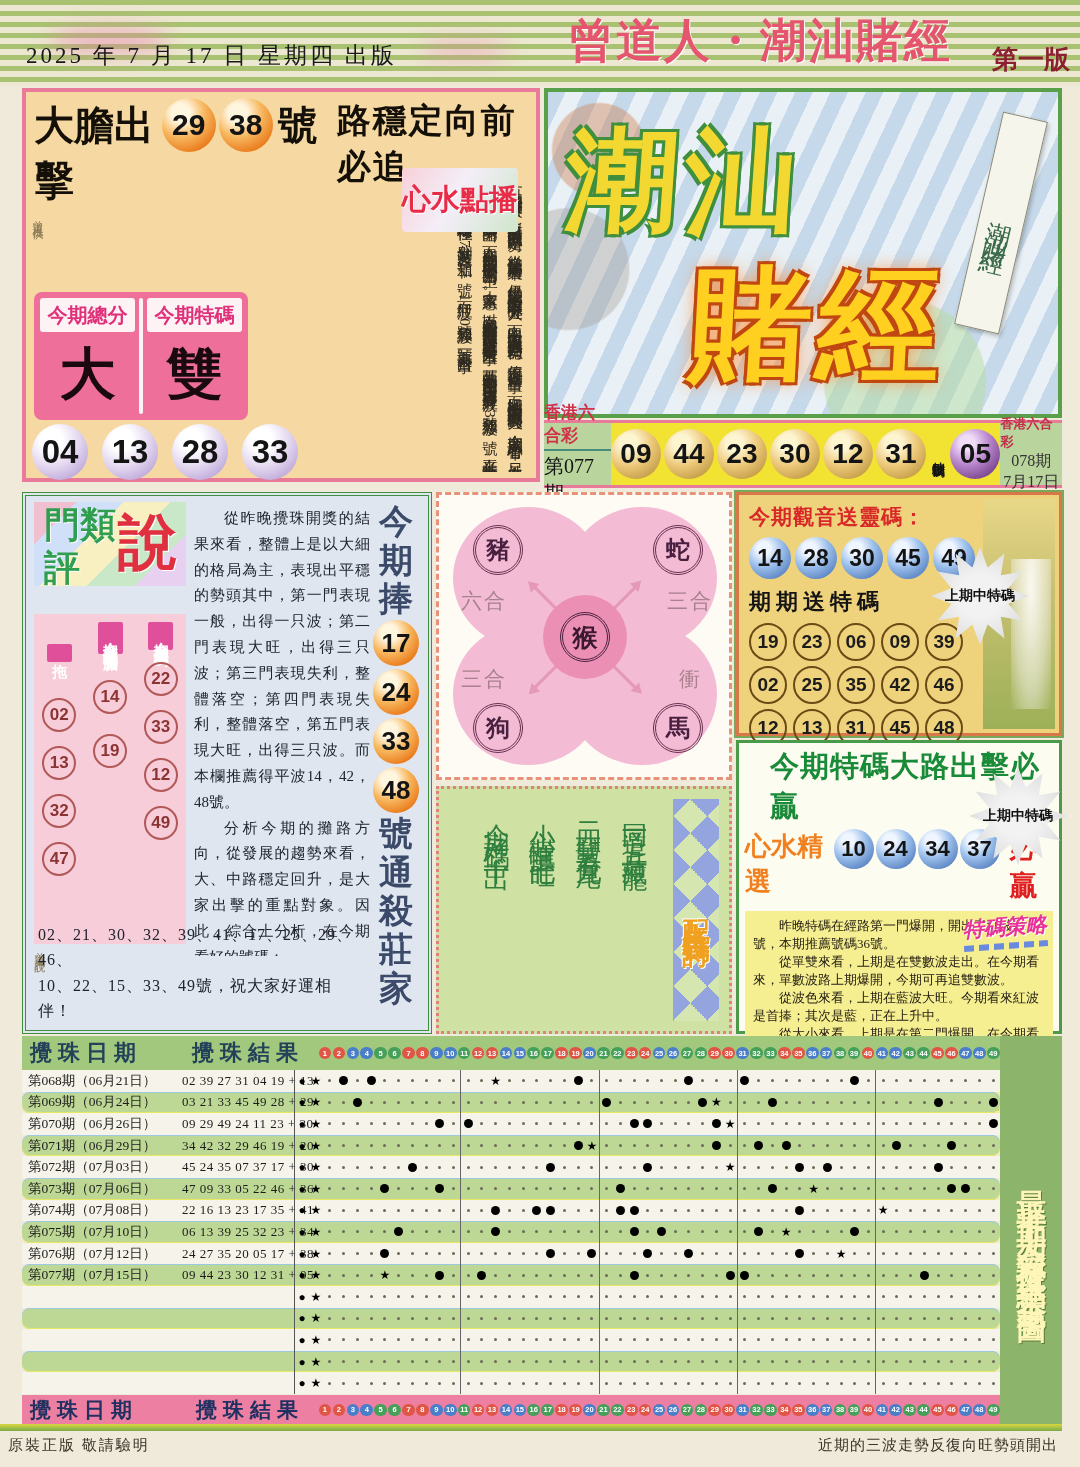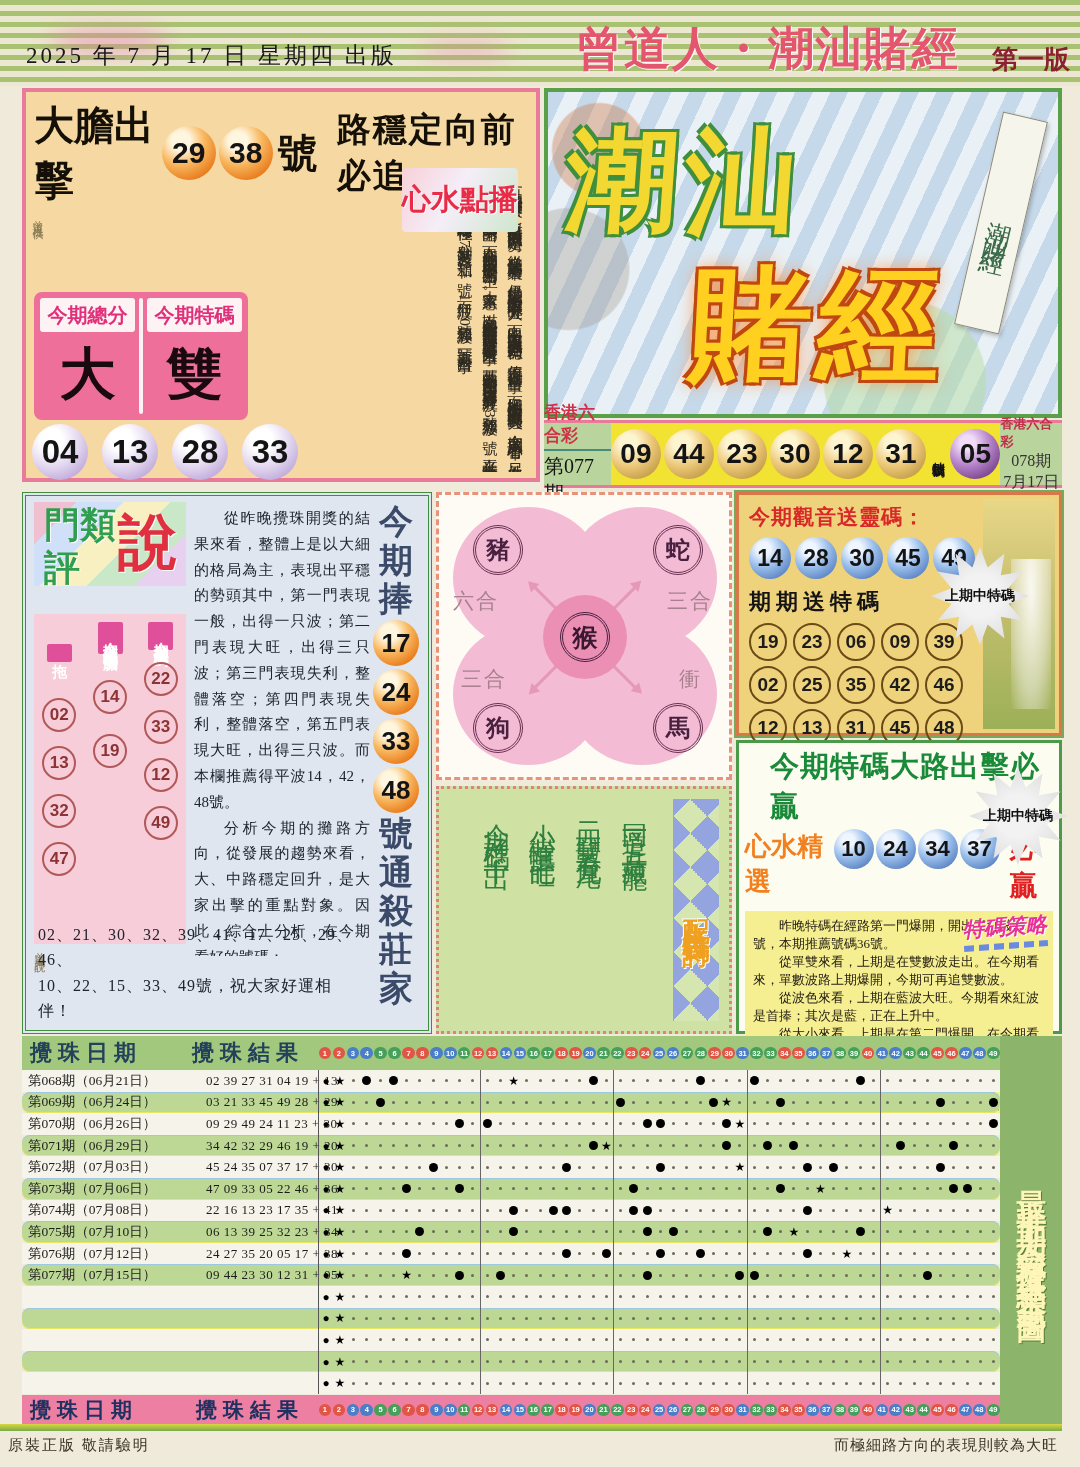--- a/index.html
+++ b/index.html
@@ -2,39 +2,39 @@
 <html><head>
 <meta charset="utf-8">
 <style>
   html,body{margin:0;padding:0;background:#d8d4c4;}
   .page{position:relative;width:1080px;height:1467px;background:#efead9;overflow:hidden;
         font-family:"Liberation Serif",serif;color:#222;}
   
   .masthead{position:absolute;left:0;top:0;width:1080px;height:86px;
     background:repeating-linear-gradient(180deg,#a9c272 0 5px,#ece7d0 5px 11px);}
   .smudge{position:absolute;border-radius:50%;filter:blur(10px);}
-  .paper-title{position:absolute;left:560px;top:2px;margin:16px;font-size:46px;font-weight:bold;
+  .paper-title{position:absolute;left:560px;top:2px;margin:8px;font-size:46px;font-weight:bold;
     color:#e4566e;letter-spacing:2px;text-shadow:1px 1px 0 #fff;}
   .date-line{position:absolute;left:26px;top:40px;font-size:23px;letter-spacing:3px;color:#181818;}
   .edition{position:absolute;left:992px;top:42px;font-size:26px;font-weight:bold;color:#8a2030;}
   
   .ball{display:inline-flex;align-items:center;justify-content:center;border-radius:50%;
     font-weight:bold;color:#141414;font-family:"Liberation Sans",sans-serif;flex:none;}
   .b-orange{background:radial-gradient(circle at 35% 28%,#fff6e0 0 18%,#f8b860 45%,#e87818 80%,#c05808 100%);}
   .b-lav{background:radial-gradient(circle at 35% 28%,#ffffff 0 20%,#e4d8f0 50%,#b49cd4 90%);}
   .b-gold{background:radial-gradient(circle at 35% 28%,#fdf4d0 0 18%,#ecc878 48%,#b8913c 90%);}
   .b-purple{background:radial-gradient(circle at 35% 28%,#f0dcf8 0 15%,#b886cc 45%,#68347c 90%);}
   .b-blue{background:radial-gradient(circle at 35% 28%,#f0f6ff 0 16%,#9cc0ec 45%,#4a74b8 90%);}
   .b56{width:56px;height:56px;font-size:33px;} .b54{width:54px;height:54px;font-size:30px;}
   .b50{width:50px;height:50px;font-size:28px;} .b46{width:46px;height:46px;font-size:26px;}
   .b44{width:42px;height:42px;font-size:23px;} .b40{width:40px;height:40px;font-size:22px;}
   
   .lead-box{position:absolute;left:22px;top:88px;width:518px;height:394px;background:#f6d9a2;
     border:4px solid #e87a9a;box-sizing:border-box;}
-  .lead-head{position:absolute;left:8px;top:6px;right:6px;display:flex;align-items:center;gap:5px;}
+  .lead-head{position:absolute;left:8px;top:6px;right:6px;display:flex;gap:5px;}
   .lead-head .h1{font-size:40px;font-weight:bold;color:#141008;}
   .lead-head .h2{font-size:34px;font-weight:bold;color:#141008;margin-left:14px;letter-spacing:2px;}
   .vtext{position:absolute;top:84px;left:10px;right:8px;bottom:6px;writing-mode:vertical-rl;
     font-size:15.5px;line-height:1.62;letter-spacing:1.5px;color:#2e2a20;overflow:hidden;}
   .hint-badge{position:absolute;left:376px;top:76px;width:116px;height:64px;display:flex;
     align-items:center;justify-content:center;font-size:29px;font-weight:bold;color:#e82c48;
     background:linear-gradient(120deg,#f8d0d8,#f4eef8 45%,#cfe6cc);border-radius:4px;
     text-shadow:1px 1px 0 #fff;}
   .wmark{position:absolute;writing-mode:vertical-rl;font-size:11px;color:#8a7a56;letter-spacing:2px;}
   .sum-box{position:absolute;left:8px;top:200px;width:214px;height:128px;background:#ee6f9a;
@@ -171,21 +171,21 @@
   .thead{display:flex;height:34px;background:#a2c87e;align-items:center;}
   .thead .hl{width:296px;display:flex;align-items:center;justify-content:space-between;
     padding:0 14px 0 8px;box-sizing:border-box;font-size:22px;font-weight:bold;color:#23425a;letter-spacing:6px;}
   .ccells{flex:1;display:flex;height:100%;align-items:center;}
   .ccell{flex:1;display:flex;align-items:center;justify-content:center;}
   .cnum{width:12.6px;height:12.6px;border-radius:50%;color:#fff;display:flex;align-items:center;
     justify-content:center;font-size:7.5px;font-weight:bold;font-family:"Liberation Sans",sans-serif;}
   .c-red{background:#e05545;} .c-blue{background:#4a7ec8;} .c-green{background:#46a05a;}
   .trow{display:flex;height:21.6px;align-items:center;background:#f6f4ea;}
   .trow.alt{background:#bdd795;box-shadow:0 -1px 0 #e8e860 inset,0 1px 0 #9cc8e0 inset;border-radius:8px;}
-  .tissue{width:184px;font-size:13.5px;color:#1c1c1c;padding-left:6px;box-sizing:border-box;white-space:nowrap;}
+  .tissue{width:160px;font-size:13.5px;color:#1c1c1c;padding-left:6px;box-sizing:border-box;white-space:nowrap;}
   .tres{width:112px;font-size:13px;color:#1c1c1c;letter-spacing:.5px;white-space:nowrap;}
   .tgrid{flex:1;display:flex;height:100%;align-items:center;border-left:1px solid #555;}
   .lead{width:14px;text-align:center;font-size:12px;color:#000;flex:none;line-height:1;}
   .dcell{flex:1;display:flex;align-items:center;justify-content:center;height:100%;}
   .dcell.sep{border-right:1px solid #666;}
   .mindot{width:3px;height:3px;border-radius:50%;background:#6a6a5a;}
   .bigdot{width:9px;height:9px;border-radius:50%;background:#000;}
   .star{font-size:12px;color:#000;line-height:1;}
   .tfoot{display:flex;height:30px;background:#ec7fa2;align-items:center;margin-top:1px;}
   .tfoot .hl{width:296px;display:flex;align-items:center;justify-content:space-between;
@@ -333,21 +333,21 @@
     <div class="petal" style="left:14px;top:128px;"></div>
     <div class="petal" style="left:128px;top:128px;"></div>
     <div class="zarrow" style="transform:rotate(225deg);"></div>
     <div class="zarrow" style="transform:rotate(-45deg);"></div>
     <div class="zarrow" style="transform:rotate(135deg);"></div>
     <div class="zarrow" style="transform:rotate(45deg);"></div>
     <div class="z-center">
       <span class="z-cc">猴</span>
     </div>
     <div class="zbadge" style="left:34px;top:30px;">豬</div>
-    <div class="zrel" style="left:14px;top:92px;">六合</div>
+    <div class="zrel" style="left:22px;top:92px;">六合</div>
     <div class="zbadge" style="left:214px;top:30px;">蛇</div>
     <div class="zrel" style="left:228px;top:92px;">三合</div>
     <div class="zbadge" style="left:34px;top:208px;">狗</div>
     <div class="zrel" style="left:22px;top:170px;">三合</div>
     <div class="zbadge" style="left:214px;top:208px;">馬</div>
     <div class="zrel" style="left:240px;top:170px;">衝</div>
   </section>
 
   <section class="poem">
     <div class="poem-title">配生肖特碼詩</div>
@@ -3058,14 +3058,14 @@
           <span class="ccell">
             <span class="cnum c-green">49</span>
           </span>
         </div>
     </div>
   </section>
   <div class="side-strip">最近十五期六合彩攪珠結果走勢圖</div>
 
   <div class="foot-line"></div>
   <div class="foot-left">原裝正版 敬請驗明</div>
-  <div class="foot-right">而極細路方向的表現則較為大旺</div>
+  <div class="foot-right">近期的三波走勢反復向旺勢頭開出</div>
 </div>
 
 </body></html>

